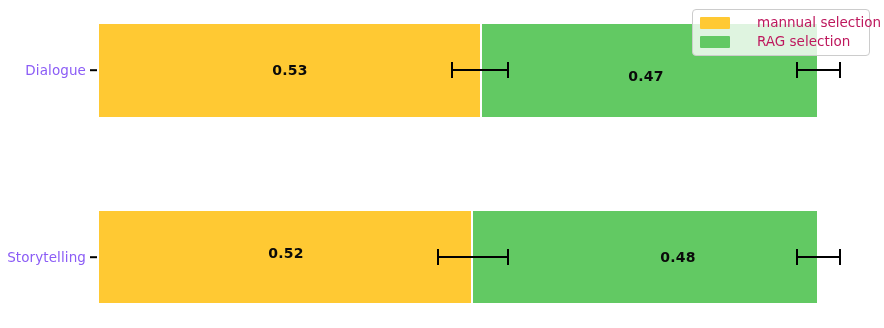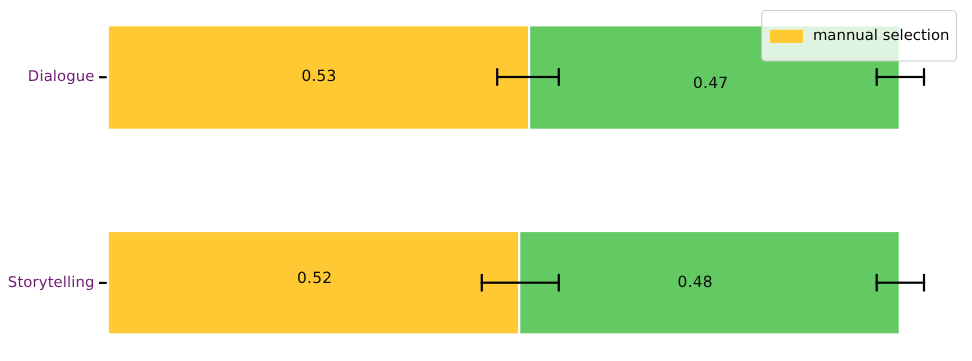--- a/index.html
+++ b/index.html
@@ -19,21 +19,21 @@
     height: 328px;
     background: #ffffff;
   }
 
   
   .ytick-label {
     position: absolute;
     right: 0;
     transform: translateY(-50%);
     font-size: 13.5px;
-    color: #701a75;
+    color: #8b5cf6;
     white-space: nowrap;
     text-align: right;
     letter-spacing: 0.1px;
   }
   .ytick-wrap {
     position: absolute;
     left: 0;
     width: 86px;
     height: 0;
   }
@@ -51,21 +51,21 @@
     position: absolute;
     box-sizing: border-box;
   }
   .bar-manual { background: #ffc933; }
   .bar-rag    { background: #62c963; }
 
   .bar-value {
     position: absolute;
     transform: translate(-50%, -50%);
     font-size: 14px;
-    font-weight: normal;
+    font-weight: bold;
     color: #0a0a0a;
     white-space: nowrap;
     letter-spacing: 0.2px;
   }
 
   
   .errbar {
     position: absolute;
     transform: translateY(-50%);
     height: 16px;
@@ -109,23 +109,24 @@
     height: 17px;
   }
   .legend-swatch {
     width: 30px;
     height: 12px;
     flex: 0 0 auto;
     border-radius: 1px;
   }
   .legend-label {
     font-size: 13.5px;
-    color: #000000;
+    color: #be185d;
     white-space: nowrap;
     line-height: 1;
+    margin-left: 18px;
   }
 </style>
 </head>
 <body>
 
 <div id="figure">
 
   <div class="ytick-wrap" style="top:70px;">
     <div class="ytick-label">Dialogue</div>
   </div>
@@ -150,33 +151,37 @@
 
   <div class="ytick-wrap" style="top:257px;">
     <div class="ytick-label">Storytelling</div>
   </div>
   <div class="ytick-mark" style="top:257px;"></div>
 
   <div class="bar bar-manual" style="left:99px; top:211px; width:372px; height:92px;"></div>
   <div class="bar bar-rag" style="left:473px; top:211px; width:344px; height:92px;"></div>
 
   <div class="bar-value" style="left:286px; top:253px;">0.52</div>
-  <div class="bar-value" style="left:632px; top:257px;">0.48</div>
+  <div class="bar-value" style="left:678px; top:257px;">0.48</div>
 
   <div class="errbar" style="left:437px; top:257px; width:72px;">
     <div class="err-line"></div>
     <div class="err-cap left"></div>
     <div class="err-cap right"></div>
   </div>
   <div class="errbar" style="left:796px; top:257px; width:45px;">
     <div class="err-line"></div>
     <div class="err-cap left"></div>
     <div class="err-cap right"></div>
   </div>
 
   <div id="legend" style="left:692px; top:9px; width:178px; height:47px;">
     <div class="legend-row">
       <span class="legend-swatch" style="background:#ffc933;"></span>
       <span class="legend-label">mannual selection</span>
     </div>
+    <div class="legend-row">
+      <span class="legend-swatch" style="background:#62c963;"></span>
+      <span class="legend-label">RAG selection</span>
+    </div>
   </div>
 
 </div>
 
 </body></html>

